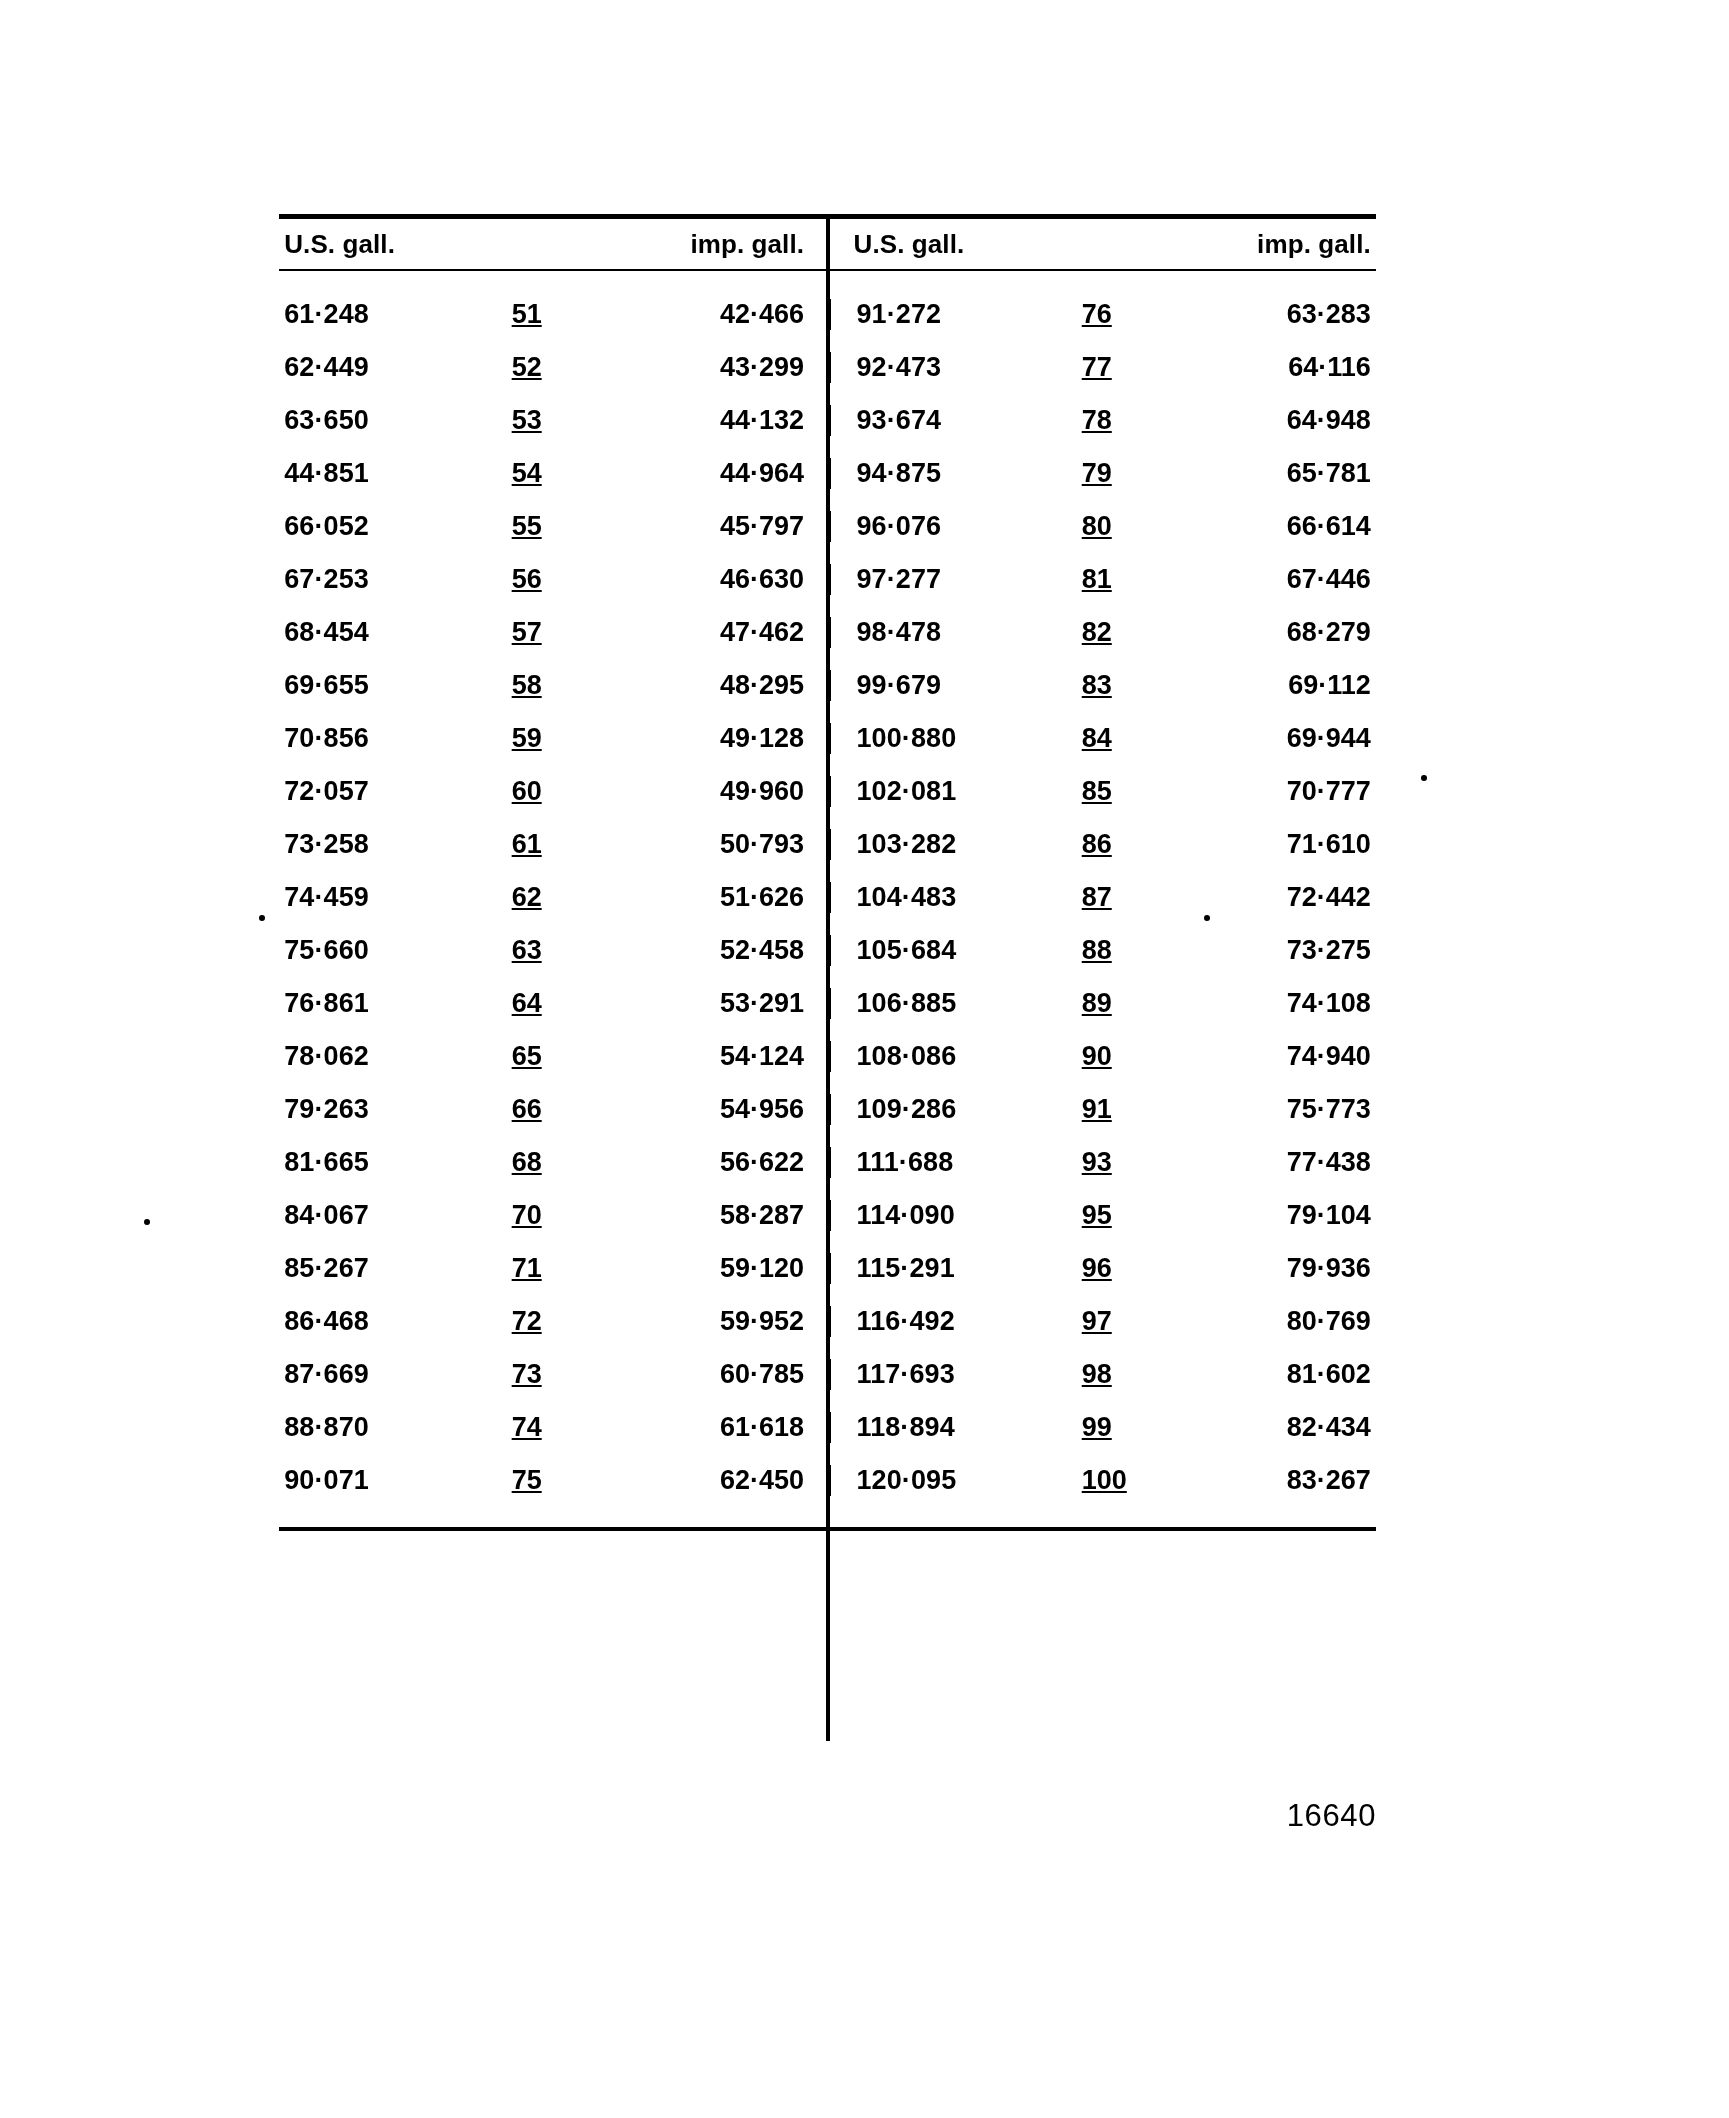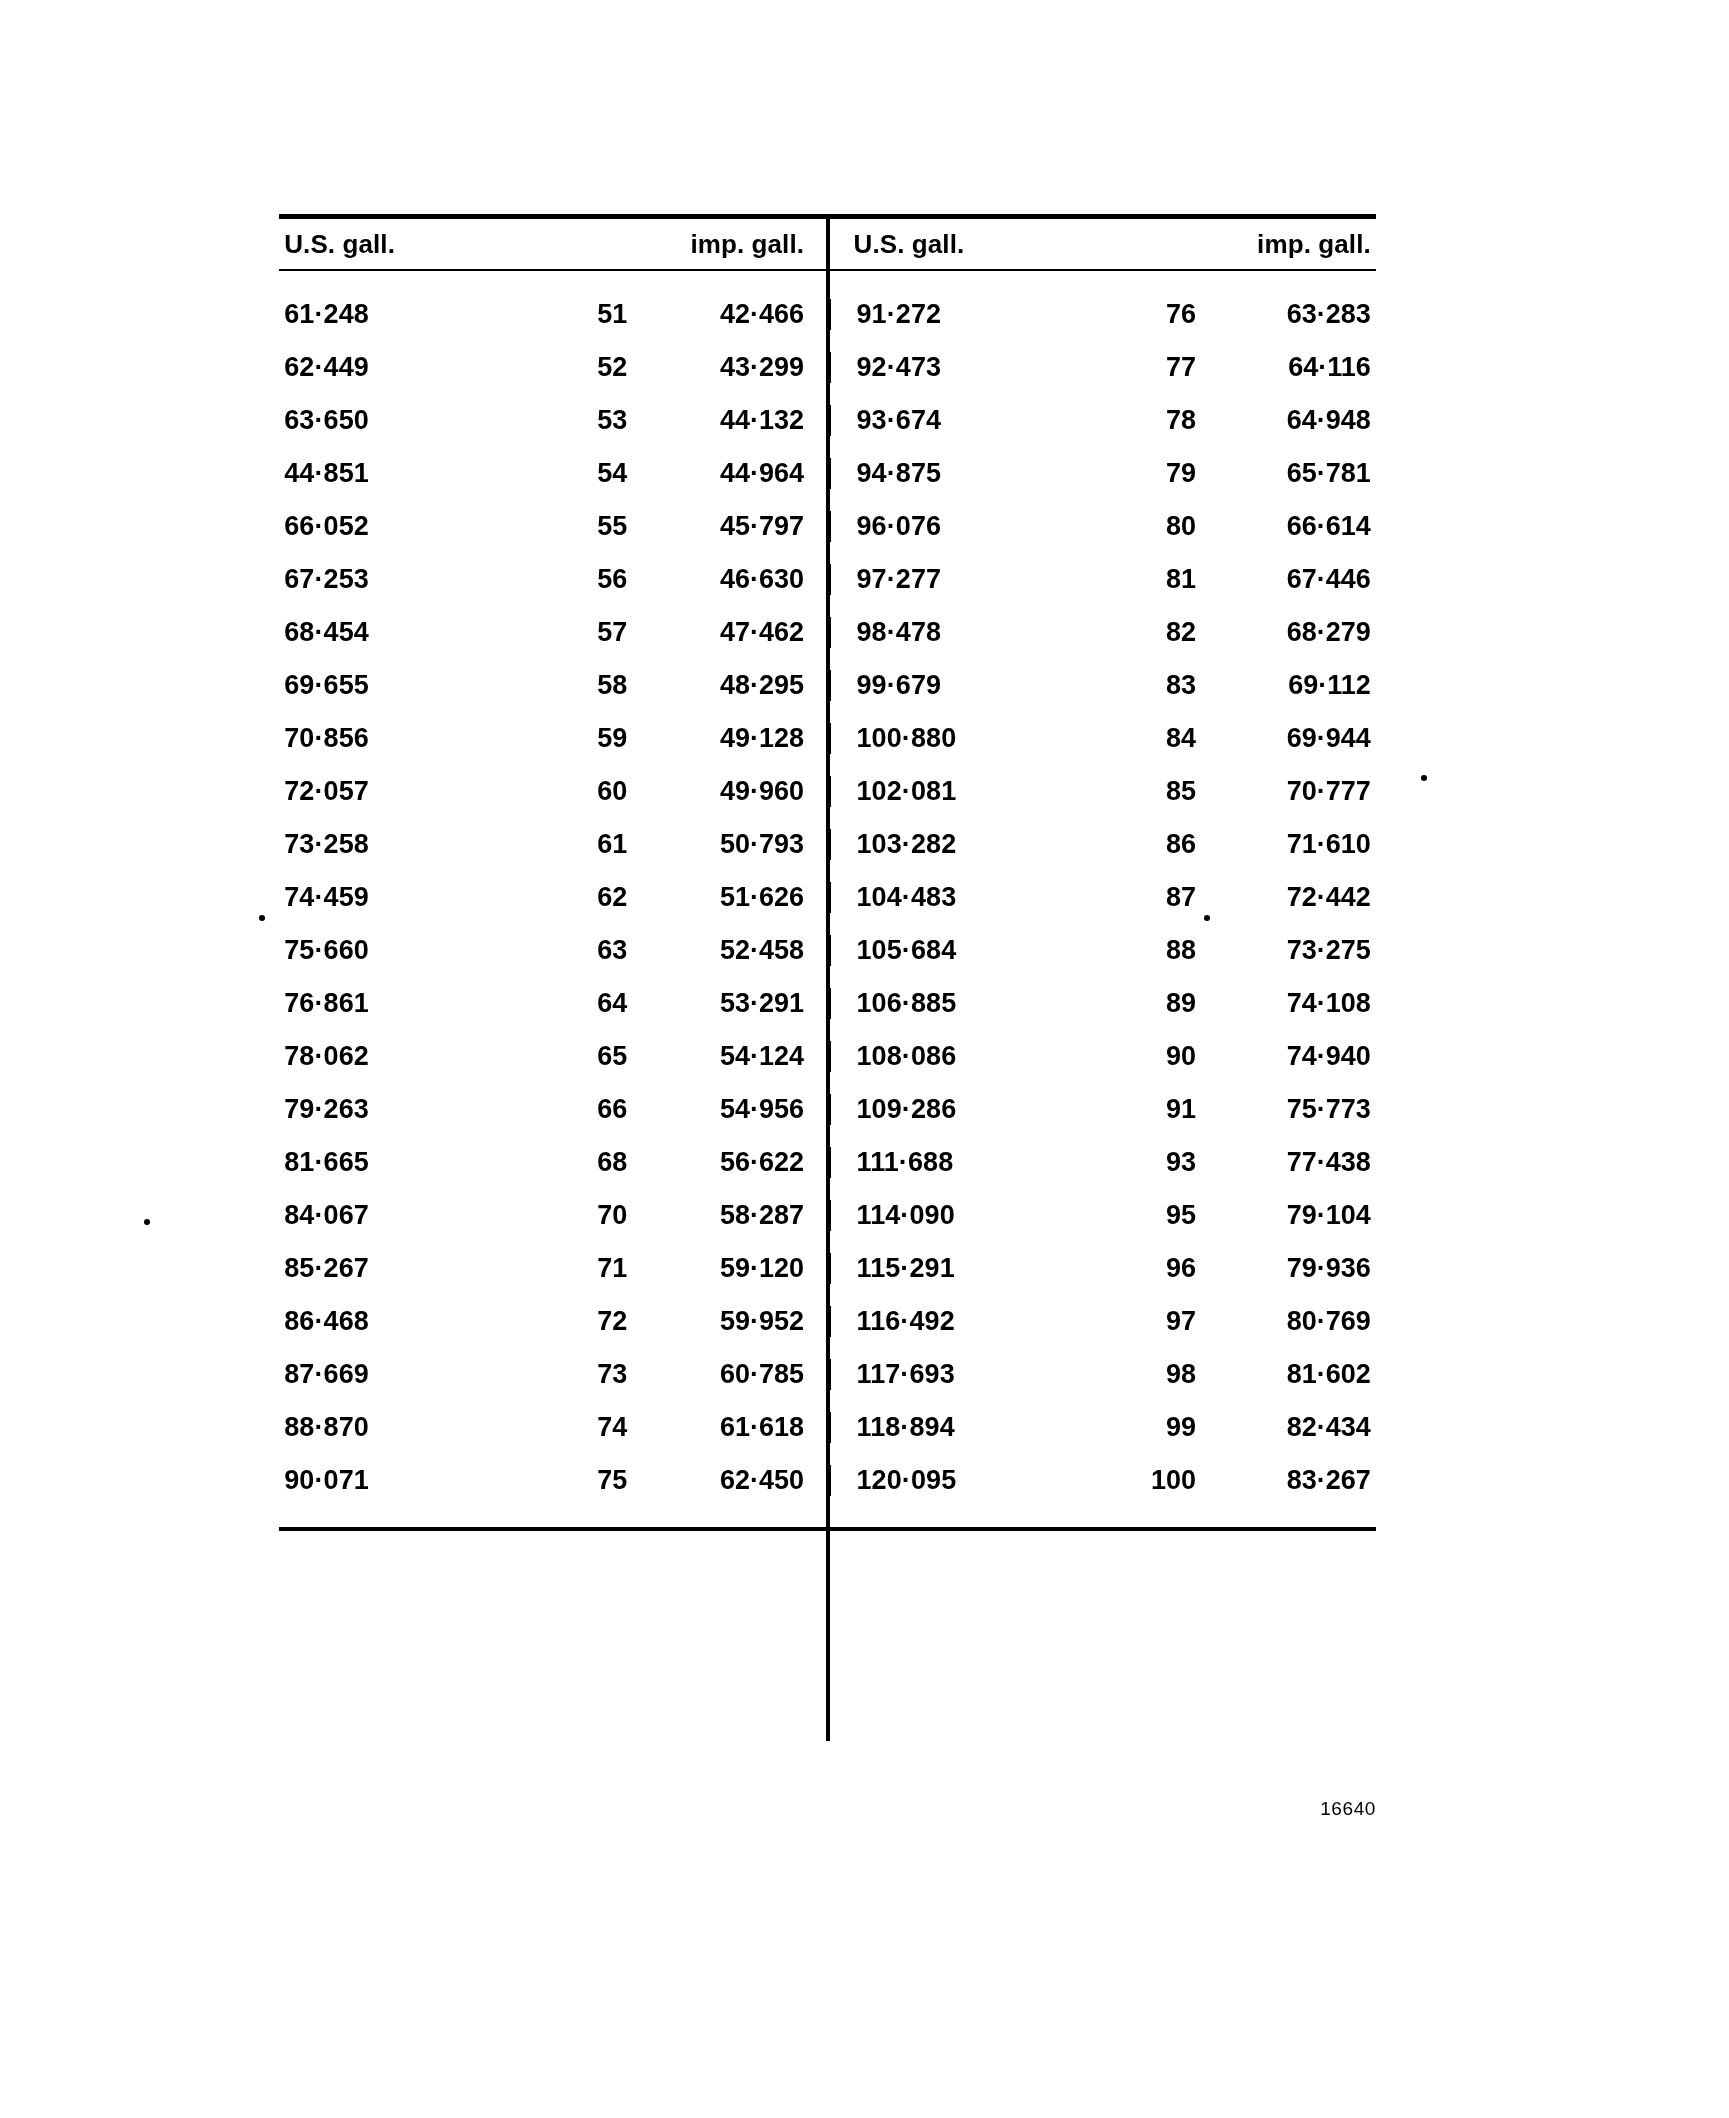--- a/index.html
+++ b/index.html
@@ -87,25 +87,26 @@
 
   .c-us {
     width: 40%;
     text-align: left;
     font-size: 27px;
     font-weight: bold;
     letter-spacing: 0.1px;
   }
   .c-n {
     width: 26%;
-    text-align: right;
+    text-align: left;
     padding-left: 19.5px;
     box-sizing: border-box;
     font-size: 27px;
     font-weight: bold;
+    text-decoration: underline;
   }
   .c-imp {
     width: 34%;
     text-align: right;
     font-size: 27px;
     font-weight: bold;
   }
 
   .head-cell {
     font-size: 26px;
@@ -130,21 +131,21 @@
     top: 219px;
     width: 3.9px;
     height: 1522px;
     background: #000;
   }
 
   .page-number {
     position: absolute;
     right: 353px;
     top: 1798px;
-    font-size: 19px;
+    font-size: 31px;
     font-weight: normal;
     letter-spacing: 0.6px;
   }
 
   .speck {
     position: absolute;
     background: #000;
     border-radius: 50%;
   }
   .speck-a { left: 1421px; top: 775px; width: 5.8px; height: 5.8px; }

